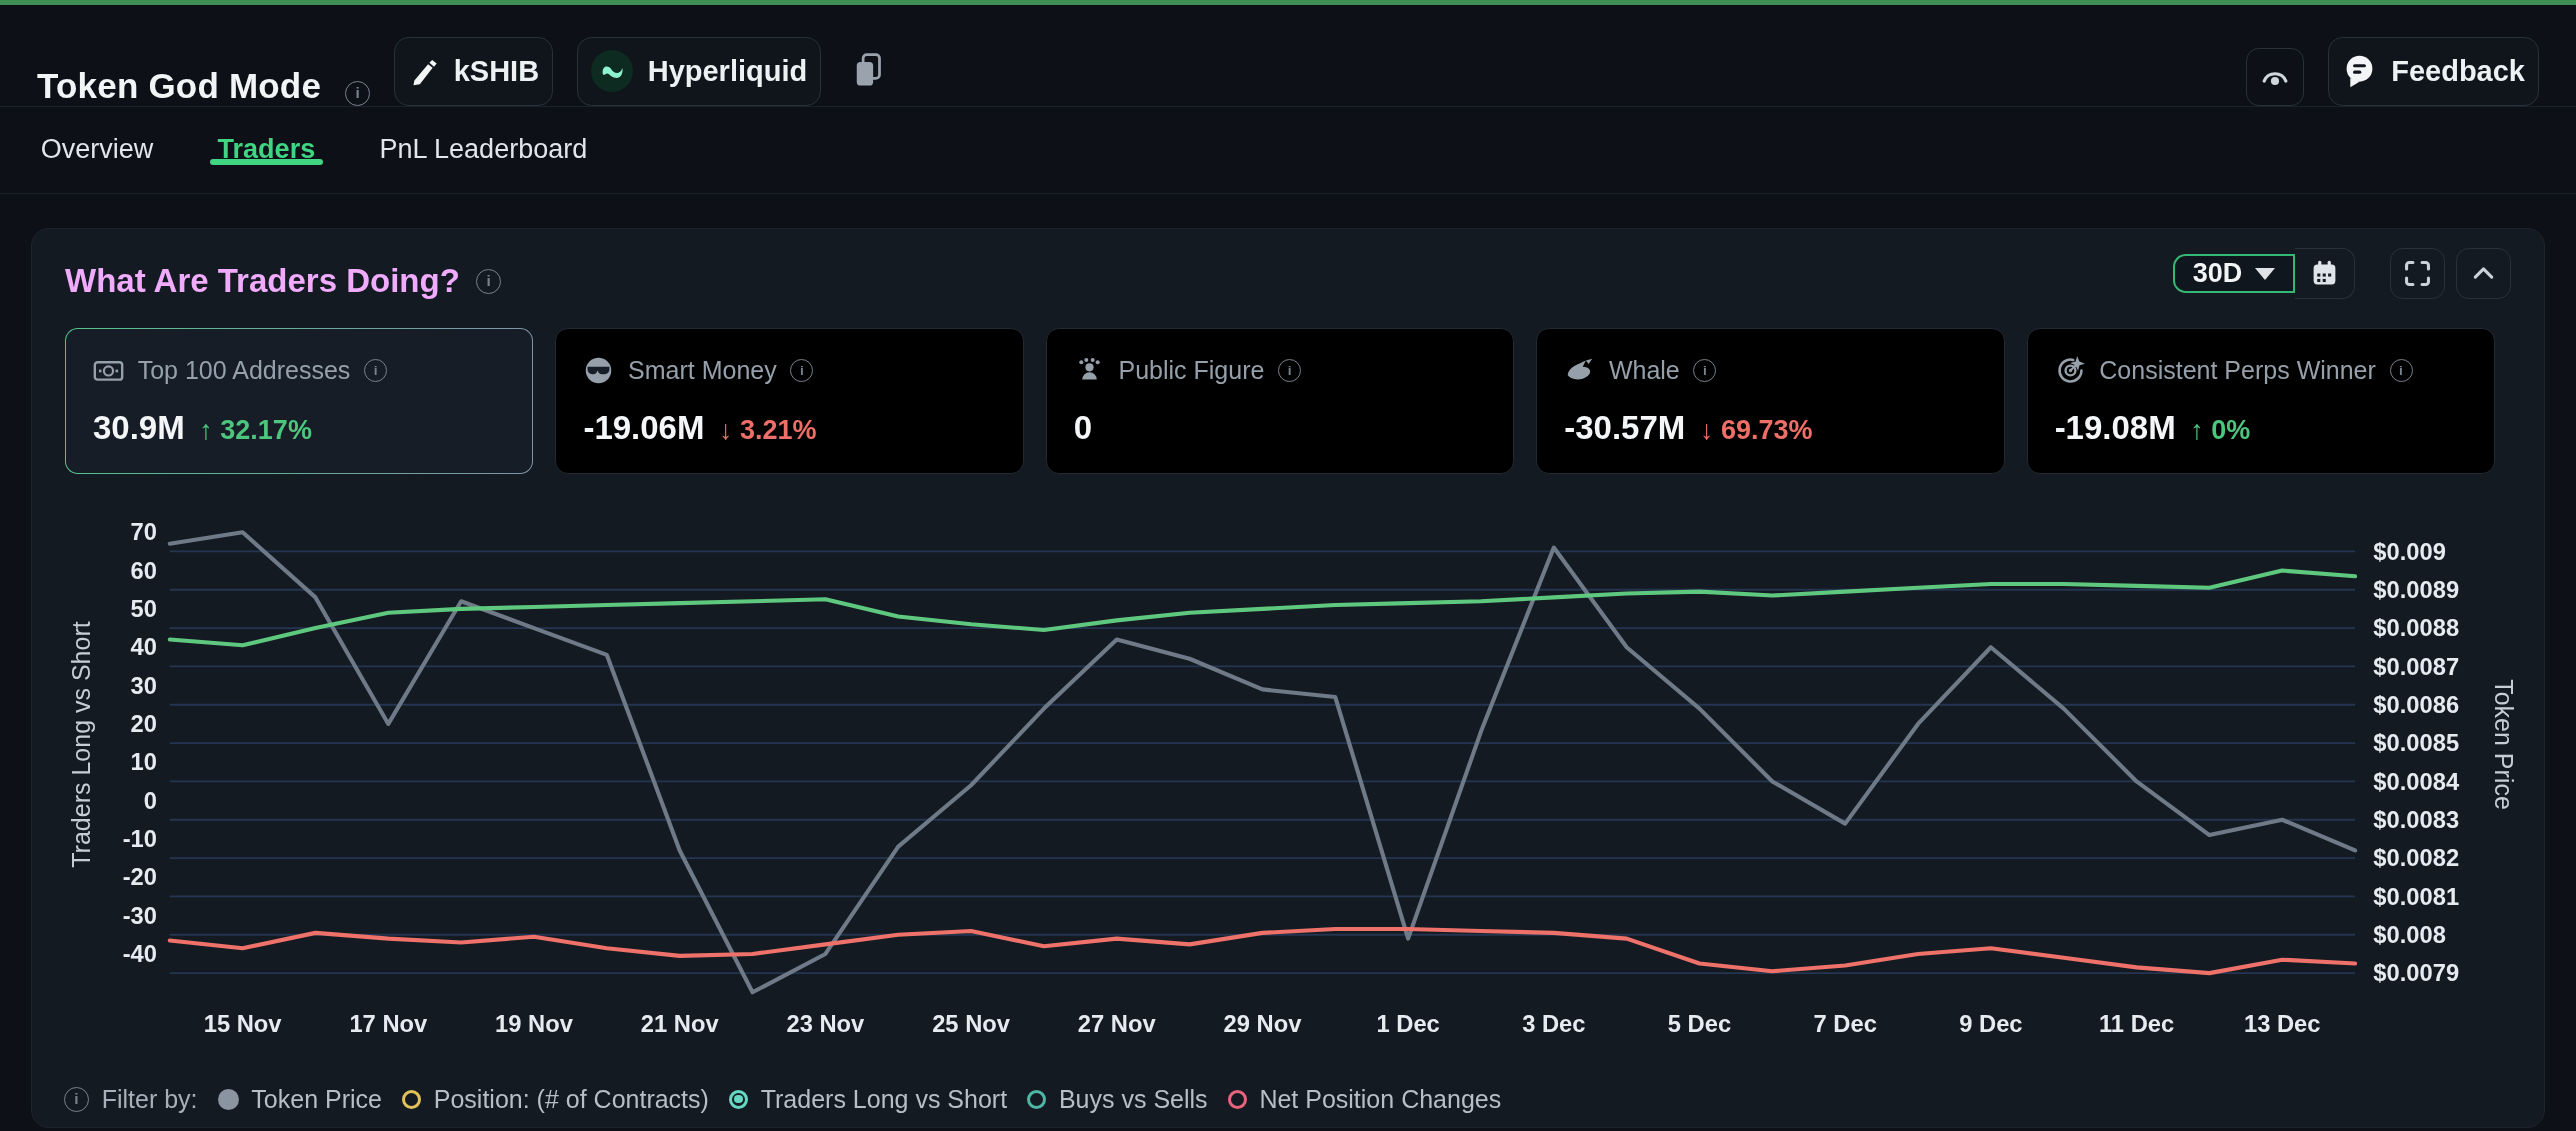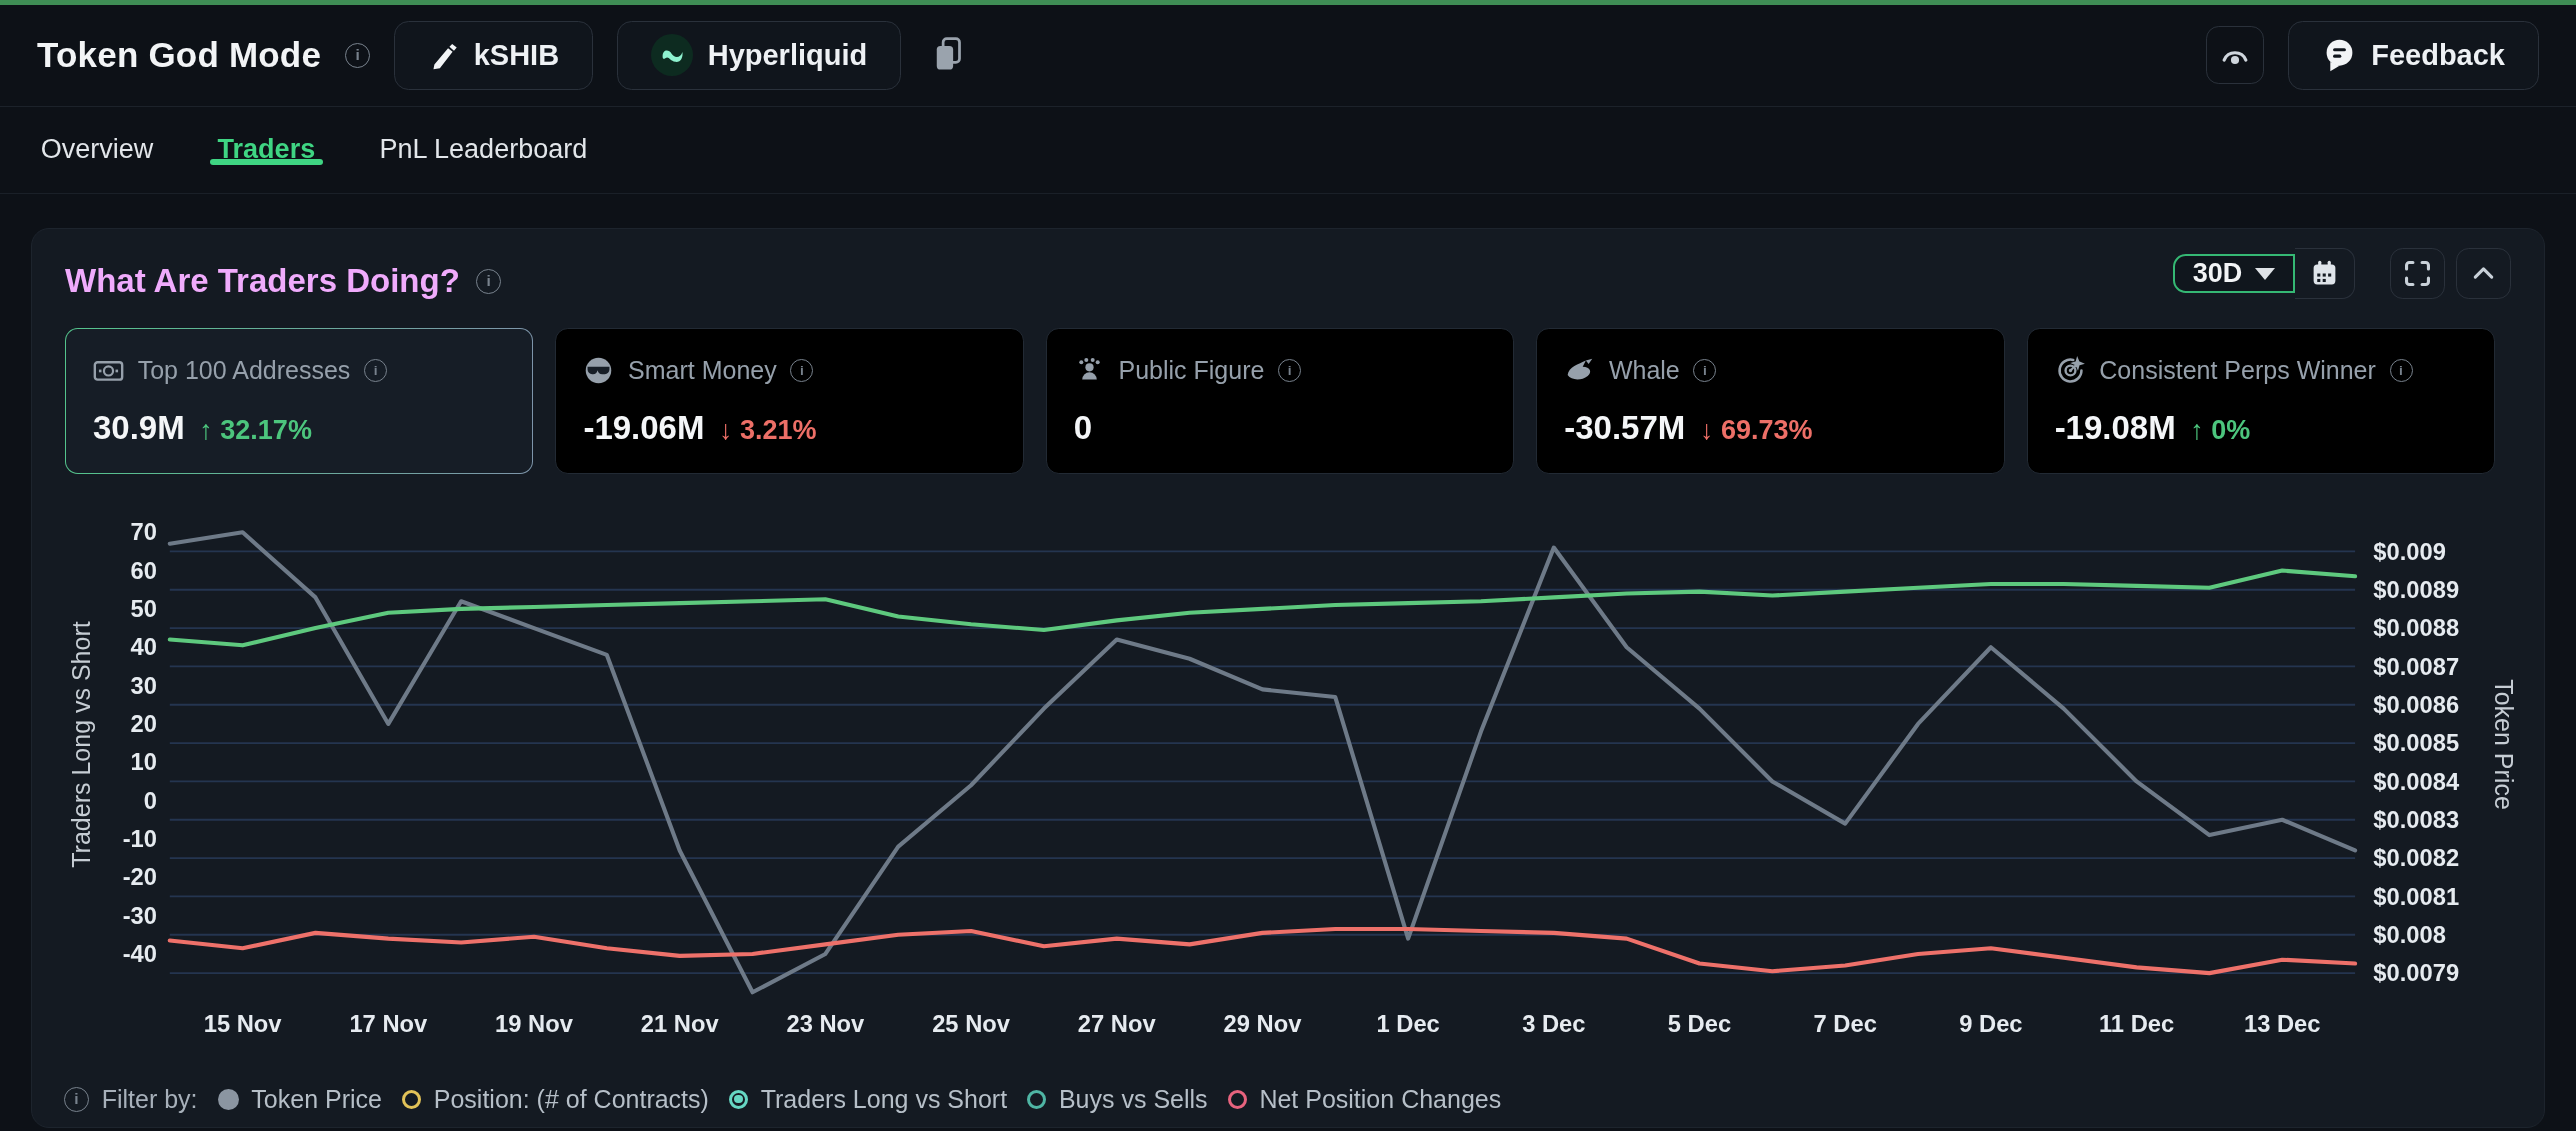--- a/index.html
+++ b/index.html
@@ -6,32 +6,32 @@
   body { background:#0d1117; }
   .page {
     position:relative; width:2576px; height:1132px; overflow:hidden;
     background:#0d1117; font-family:"Liberation Sans","DejaVu Sans",sans-serif;
     color:#e8ecf0;
   }
   .topbar { height:4.6px; background:#3f8e55; }
 
   
   header {
-    height:102px; display:flex; align-items:center; gap:24px;
+    height:102px; display:flex; align-items:flex-end; gap:24px;
     padding:0 37px; border-bottom:0.9px solid #1c222a;
   }
   .app-title { font-size:35px; font-weight:700; color:#f2f4f6; letter-spacing:0.2px; }
   .info {
     width:25px; height:25px; border:1.8px solid #78828d; border-radius:50%;
     display:inline-flex; align-items:center; justify-content:center;
     font-size:15.5px; font-weight:700; color:#78828d; flex:0 0 auto;
   }
   .info::before { content:"i"; }
   .hbtn {
-    display:inline-flex; align-items:center; gap:14.6px; height:69px; padding:0 33px;
+    display:inline-flex; align-items:center; gap:14.6px; height:69px; padding:0 13px;
     background:#10151c; border:1.8px solid #2a313b; border-radius:14.6px;
     color:#eef1f4; font-size:29px; font-weight:600; cursor:pointer;
   }
   .hl-ico {
     width:42px; height:42px; border-radius:50%; background:#0d2b20;
     display:inline-flex; align-items:center; justify-content:center;
   }
   .icon-only { background:none; border:none; padding:0 5.5px; }
   .spacer { flex:1; }
   .sqbtn {

